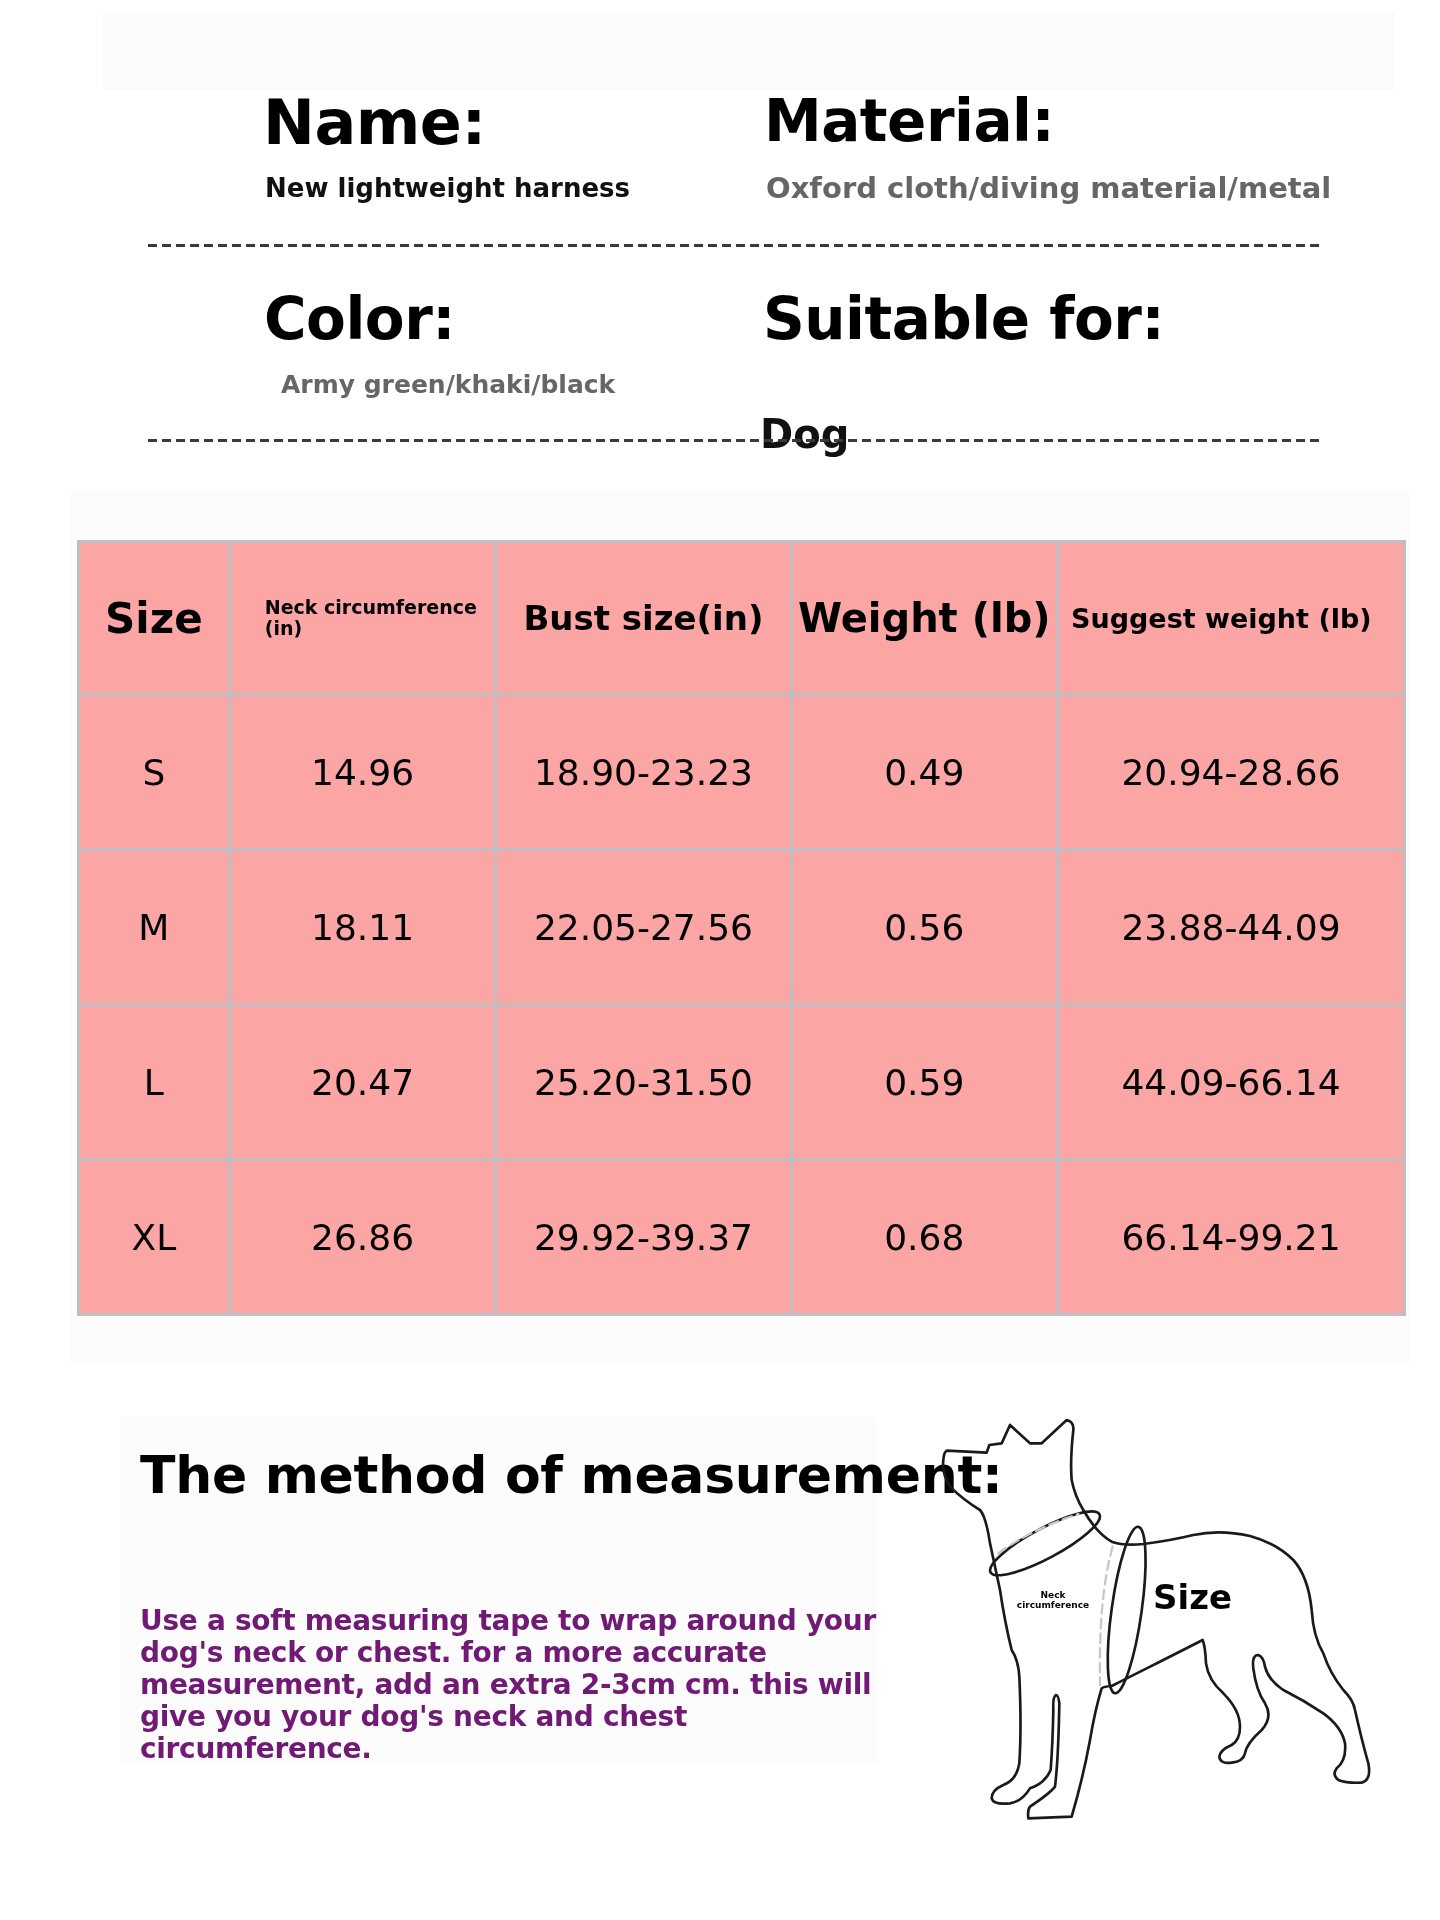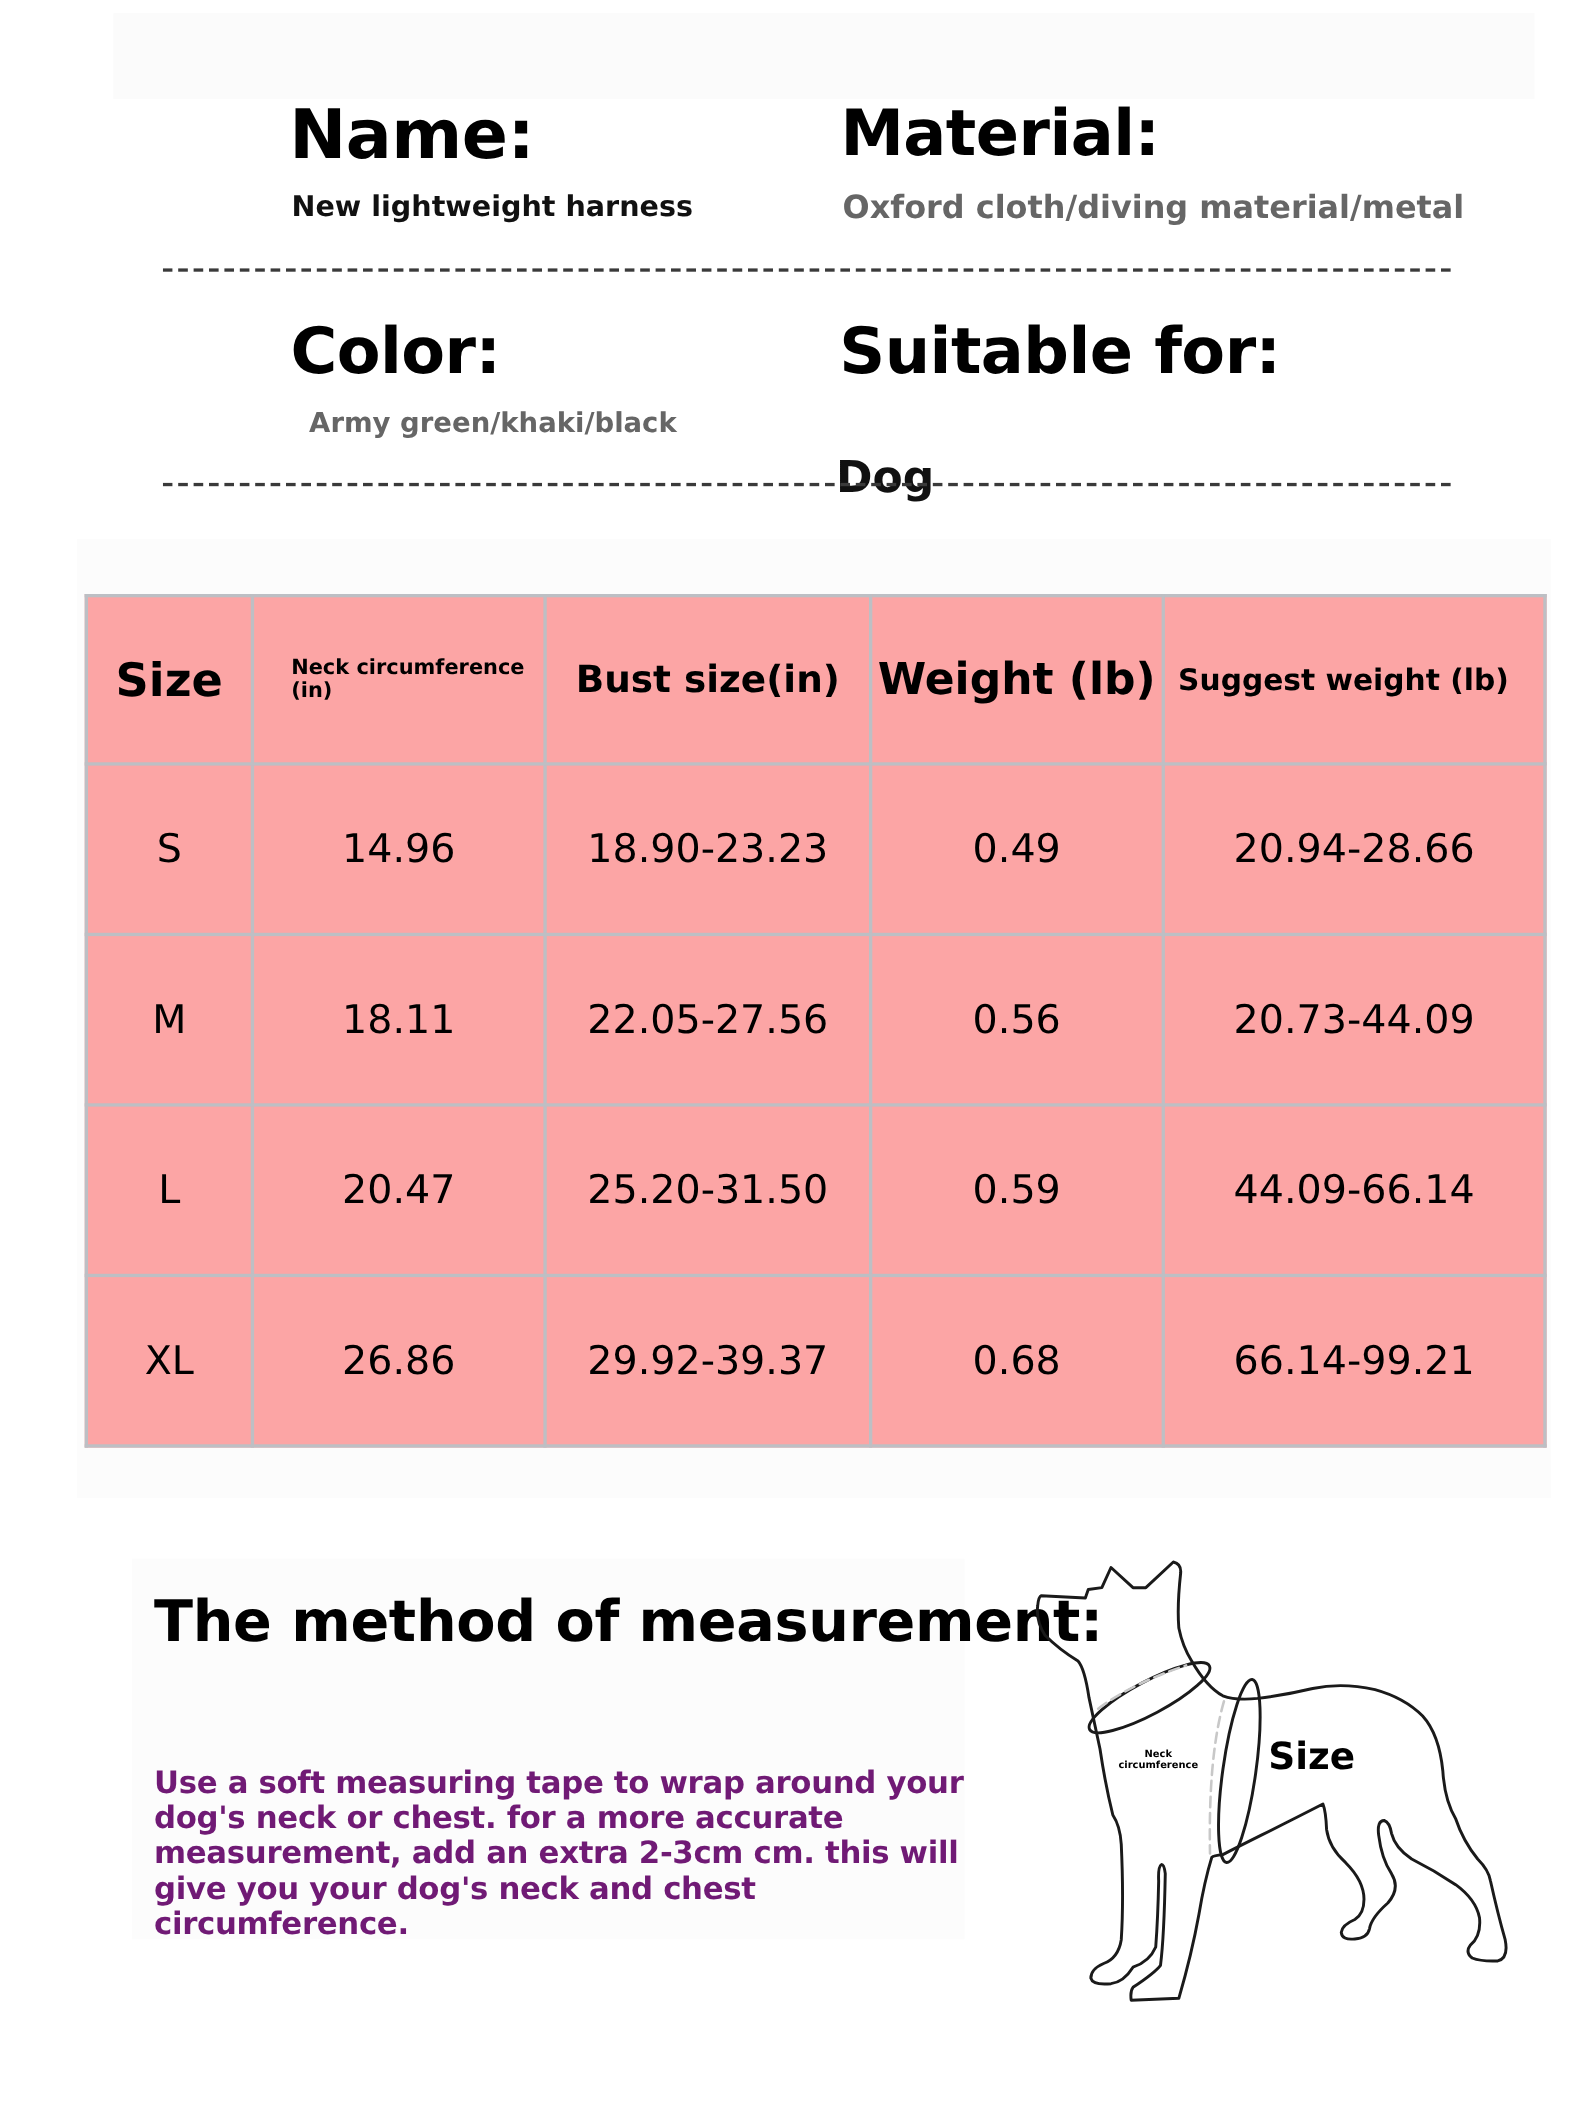--- a/index.html
+++ b/index.html
@@ -98,21 +98,21 @@
       <td>14.96</td>
       <td>18.90-23.23</td>
       <td>0.49</td>
       <td>20.94-28.66</td>
     </tr>
     <tr>
       <td>M</td>
       <td>18.11</td>
       <td>22.05-27.56</td>
       <td>0.56</td>
-      <td>20.73-44.09</td>
+      <td>23.88-44.09</td>
     </tr>
     <tr>
       <td>L</td>
       <td>20.47</td>
       <td>25.20-31.50</td>
       <td>0.59</td>
       <td>44.09-66.14</td>
     </tr>
     <tr>
       <td>XL</td>

